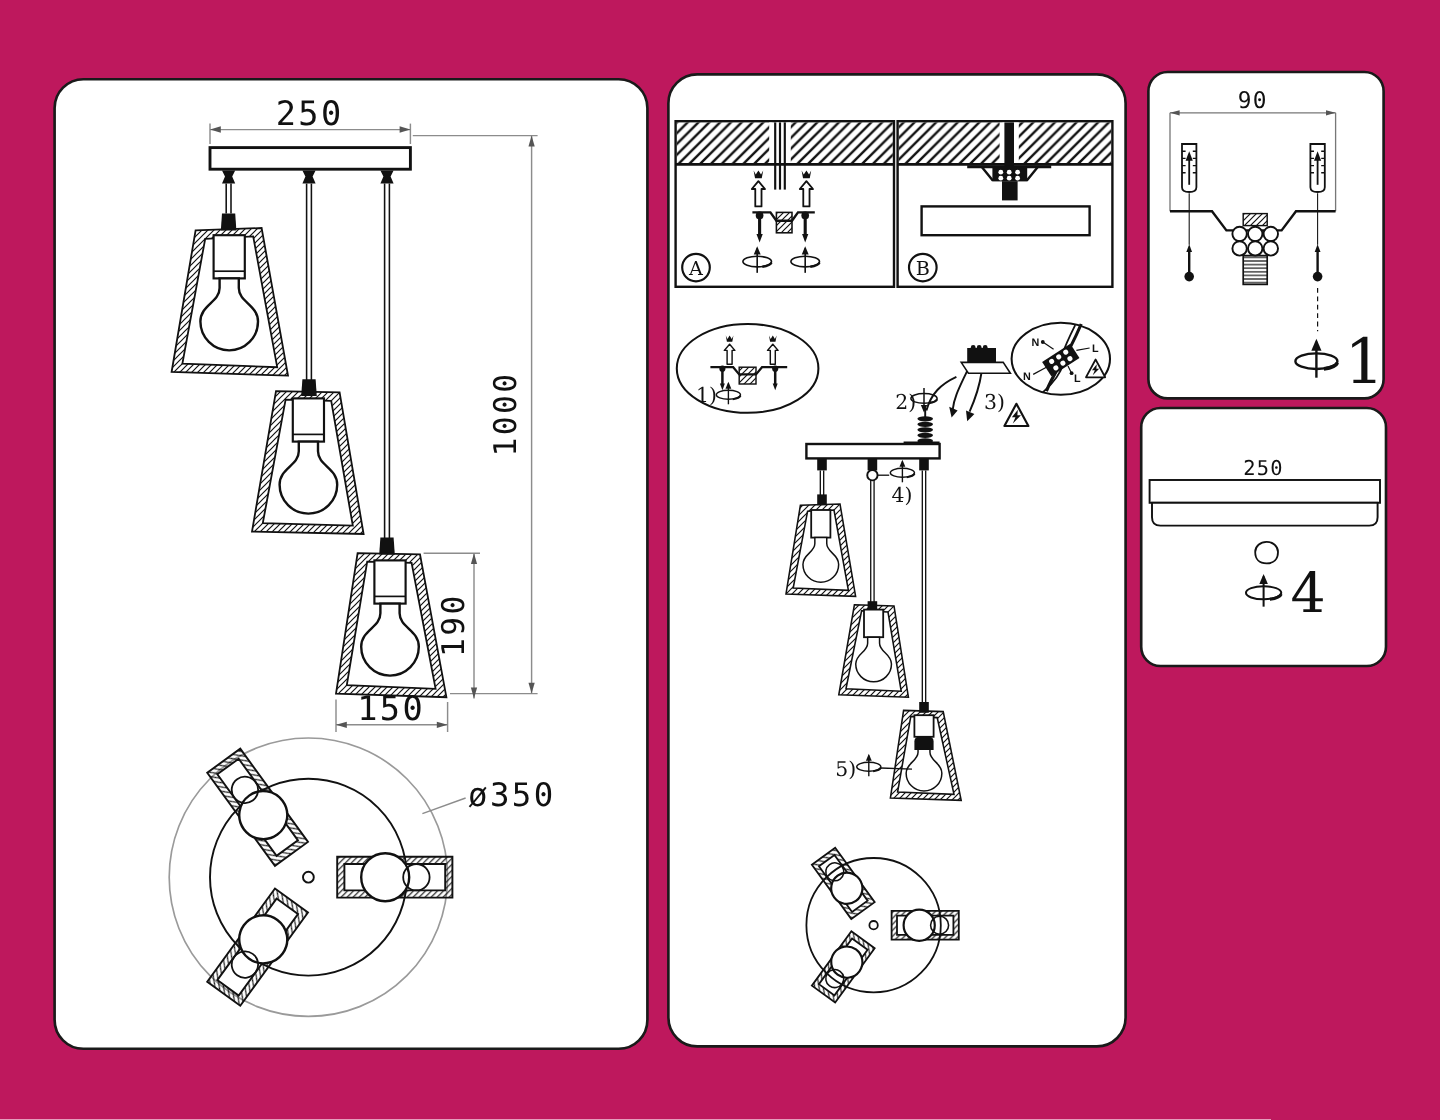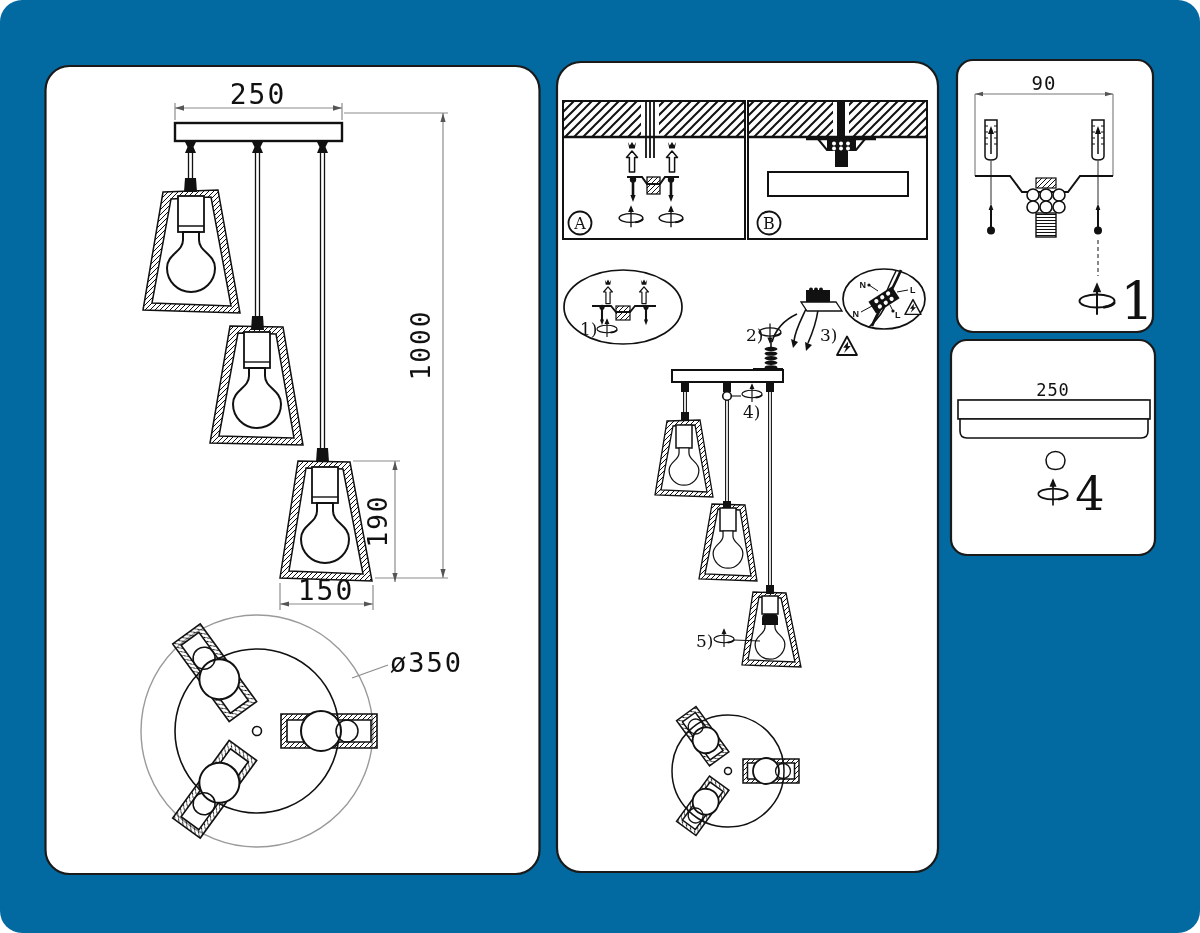--- a/index.html
+++ b/index.html
@@ -1,17 +1,17 @@
 <!DOCTYPE html>
 <html><head>
 <meta charset="utf-8">
 <style>
   html,body{margin:0;padding:0;background:#fff;}
-  .sheet{position:relative;width:1200px;height:933px;background:#0369a1;overflow:hidden;
-         font-family:"DejaVu Sans",sans-serif;border-radius:22px;}
+  .sheet{position:relative;width:1200px;height:933px;background:#be185d;overflow:hidden;
+         font-family:"DejaVu Sans",sans-serif;}
   svg{display:block;}
   text{fill:#111;}
   .dim{font-family:"DejaVu Sans Mono",monospace;letter-spacing:2px;}
   .dimS{font-family:"DejaVu Sans Mono",monospace;letter-spacing:1px;}
   .step{font-family:"DejaVu Serif",serif;}
   .bignum{font-family:"DejaVu Serif",serif;}
   .wirelbl{font-family:"Liberation Sans",sans-serif;font-weight:bold;}
   .circlbl{font-family:"DejaVu Serif",serif;}
 </style>
 </head>

